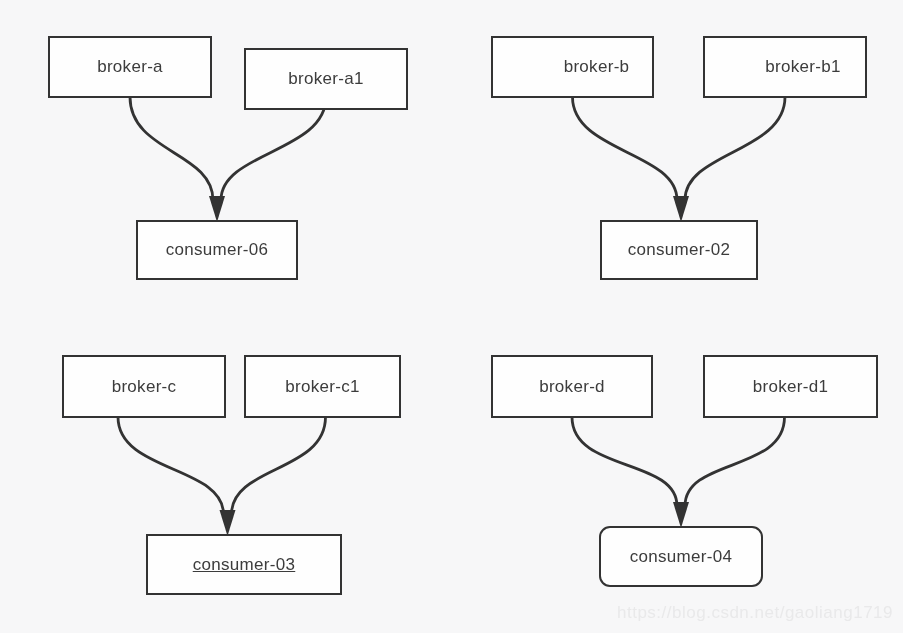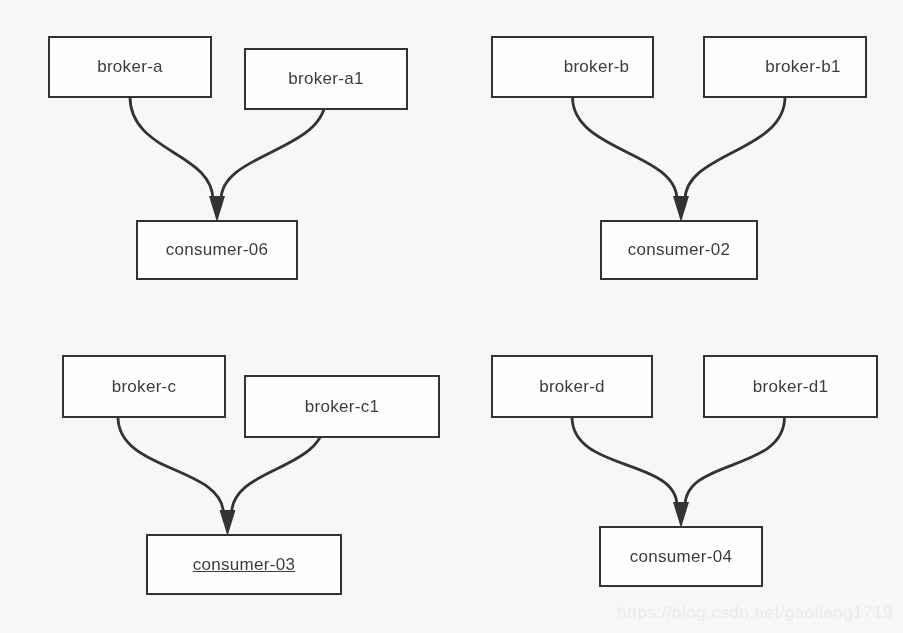--- a/index.html
+++ b/index.html
@@ -79,30 +79,30 @@
       </div>
       <div class="node" style="left: 703px; top: 36px; width: 164px; height: 62px; padding-left: 36px;">
         <span>broker-b1</span>
       </div>
       <div class="node" style="left: 600px; top: 220px; width: 158px; height: 60px;">
         <span>consumer-02</span>
       </div>
       <div class="node" style="left: 36px; top: 355px; width: 164px; height: 63px; margin-left: 26px;">
         <span>broker-c</span>
       </div>
-      <div class="node" style="left: 244px; top: 375px; width: 196px; height: 63px;">
+      <div class="node" style="left: 244px; top: 355px; width: 157px; height: 63px;">
         <span>broker-c1</span>
       </div>
       <div class="node" style="left: 146px; top: 534px; width: 196px; height: 61px; text-decoration: underline;">
         <span>consumer-03</span>
       </div>
       <div class="node" style="left: 491px; top: 355px; width: 162px; height: 63px; justify-content: center;">
         <span>broker-d</span>
       </div>
       <div class="node" style="left: 703px; top: 355px; width: 175px; height: 63px;">
         <span>broker-d1</span>
       </div>
-      <div class="node" style="left: 599px; top: 526px; width: 164px; height: 61px;">
+      <div class="node" style="left: 599px; top: 526px; width: 164px; height: 61px; border-radius: 11px;">
         <span>consumer-04</span>
       </div>
     </div>
   <div class="watermark">https://blog.csdn.net/gaoliang1719</div>
 </div>
 
 </body></html>

